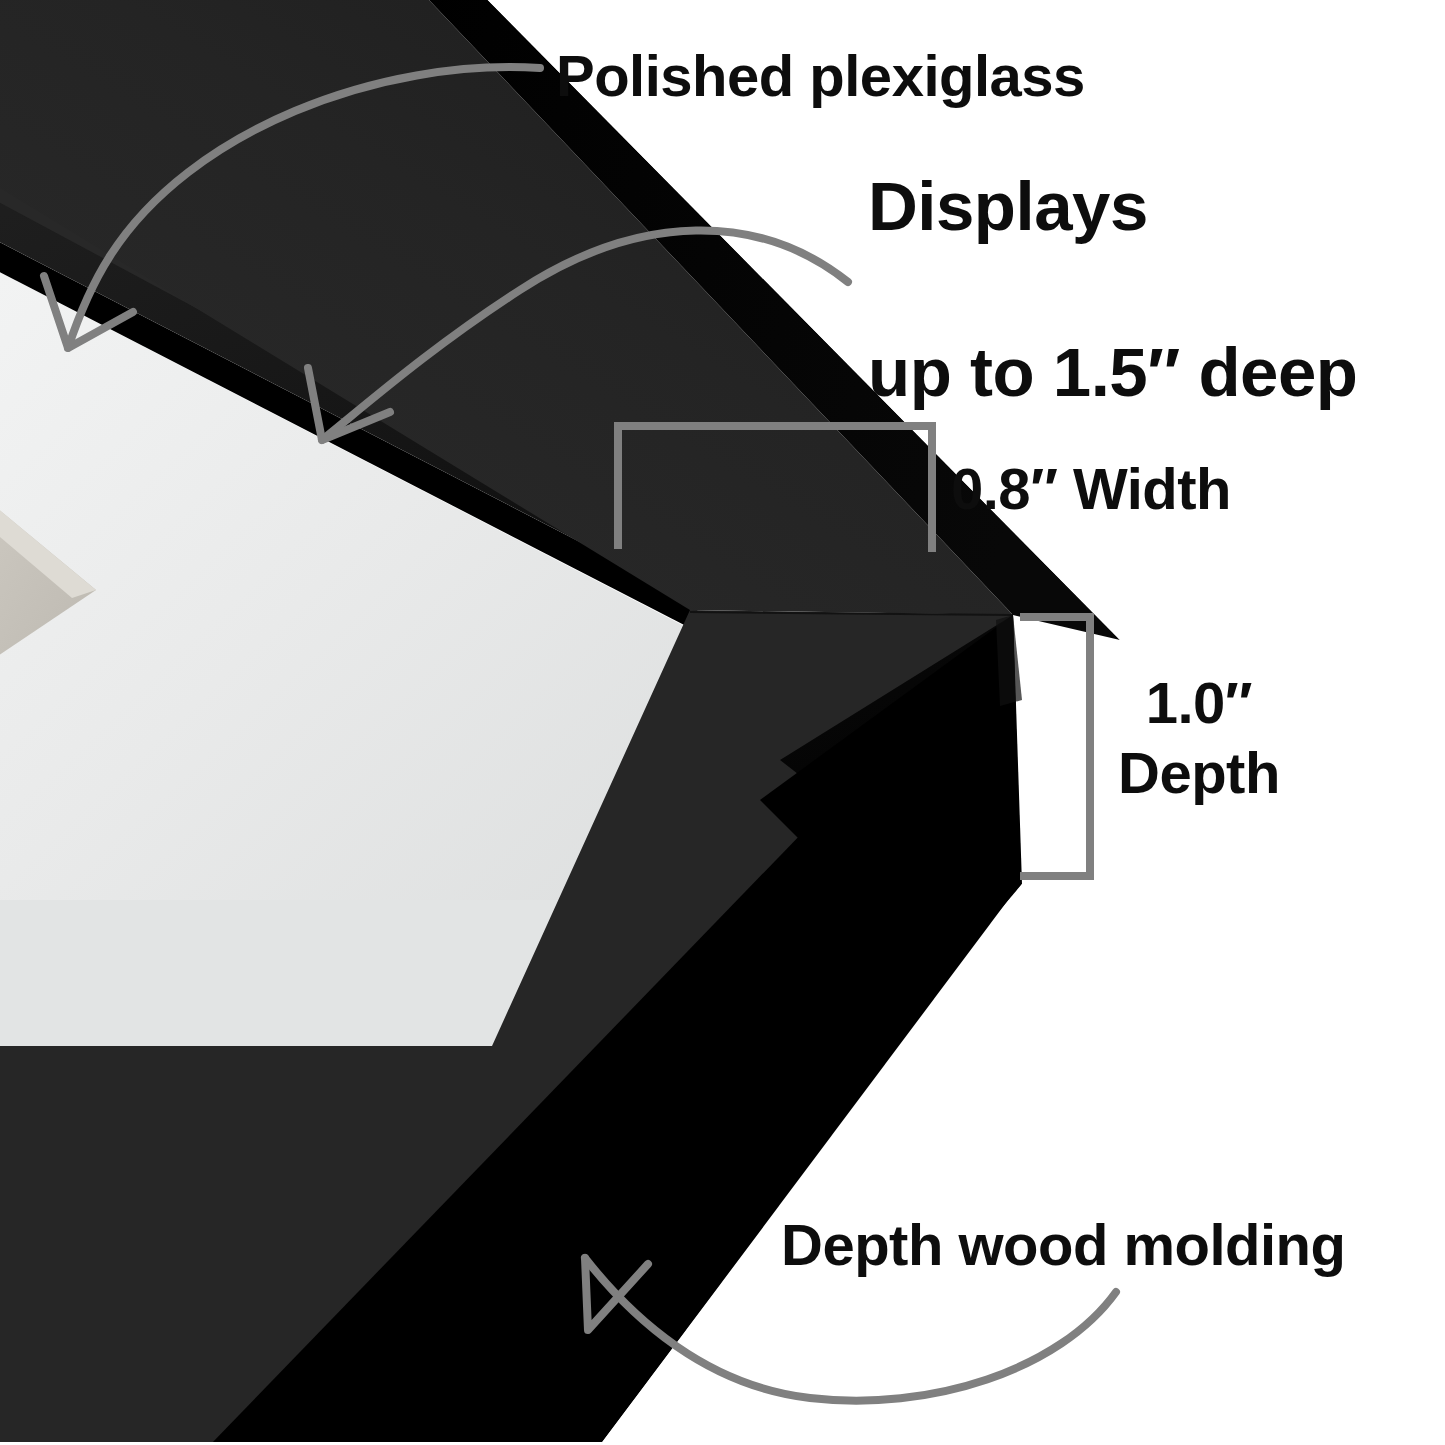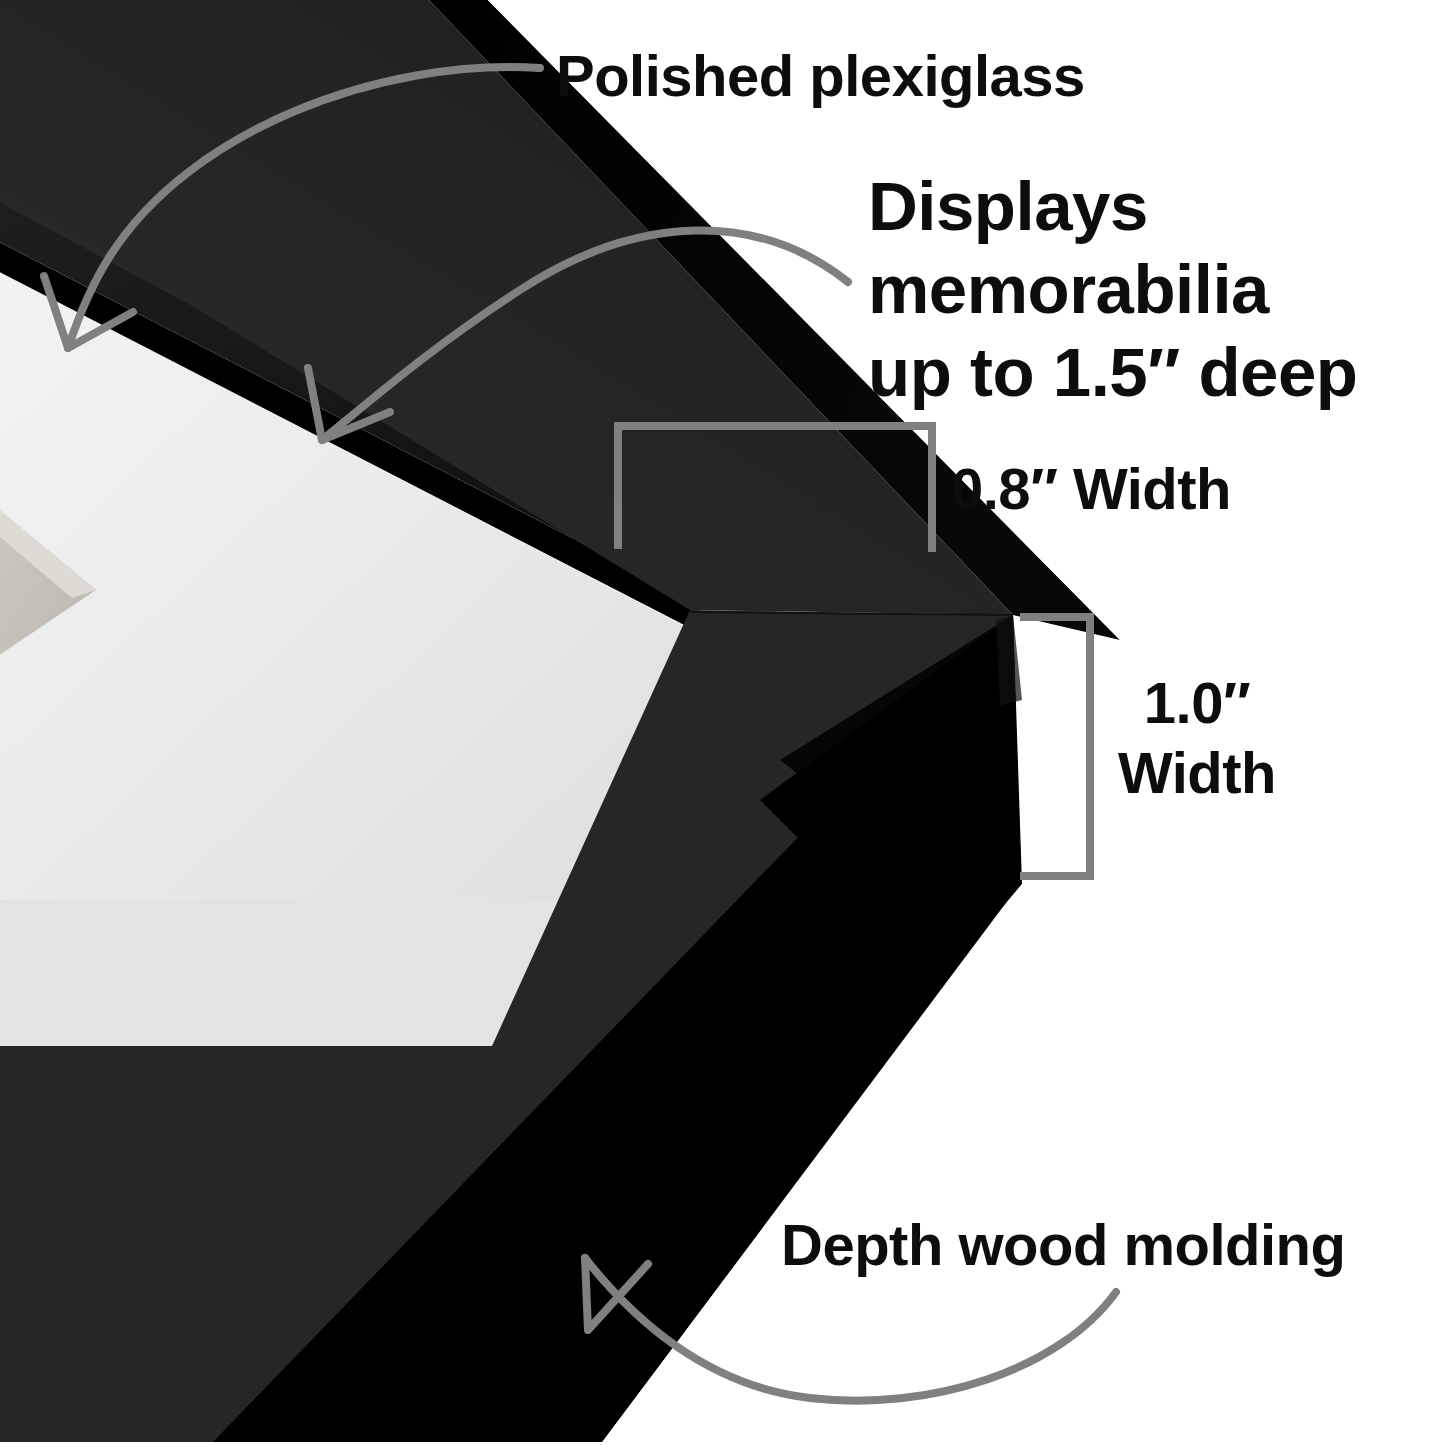--- a/index.html
+++ b/index.html
@@ -156,21 +156,21 @@
     </g>
 
     <g fill="none" stroke="#808080" stroke-width="8" stroke-linecap="round" stroke-linejoin="round">
       <path d="M 1116,1292 C 1060,1370 930,1412 810,1398 C 706,1386 632,1318 585,1258"></path>
       <path d="M 585,1258 L 588,1330 L 648,1264"></path>
     </g>
   </svg>
 
   <div class="callout" id="callout-plexiglass">Polished plexiglass</div>
 
-  <div class="callout" id="callout-memorabilia"><span>Displays</span><br><span>memorabilia</span><br><span>up to 1.5″ deep</span></div>
+  <div class="callout" id="callout-memorabilia"><span>Displays</span><br><br><span>up to 1.5″ deep</span></div>
 
   <div class="callout" id="callout-width">0.8″ Width</div>
 
-  <div class="callout" id="callout-depth"><span>1.0″</span><br><span>Width</span></div>
+  <div class="callout" id="callout-depth"><span>1.0″</span><br><span>Depth</span></div>
 
   <div class="callout" id="callout-molding">Depth wood molding</div>
 
 </div>
 
 </body></html>

